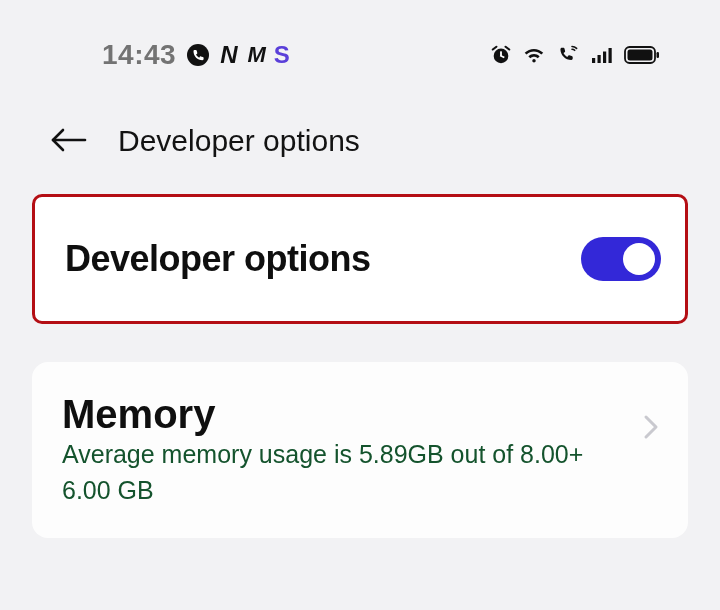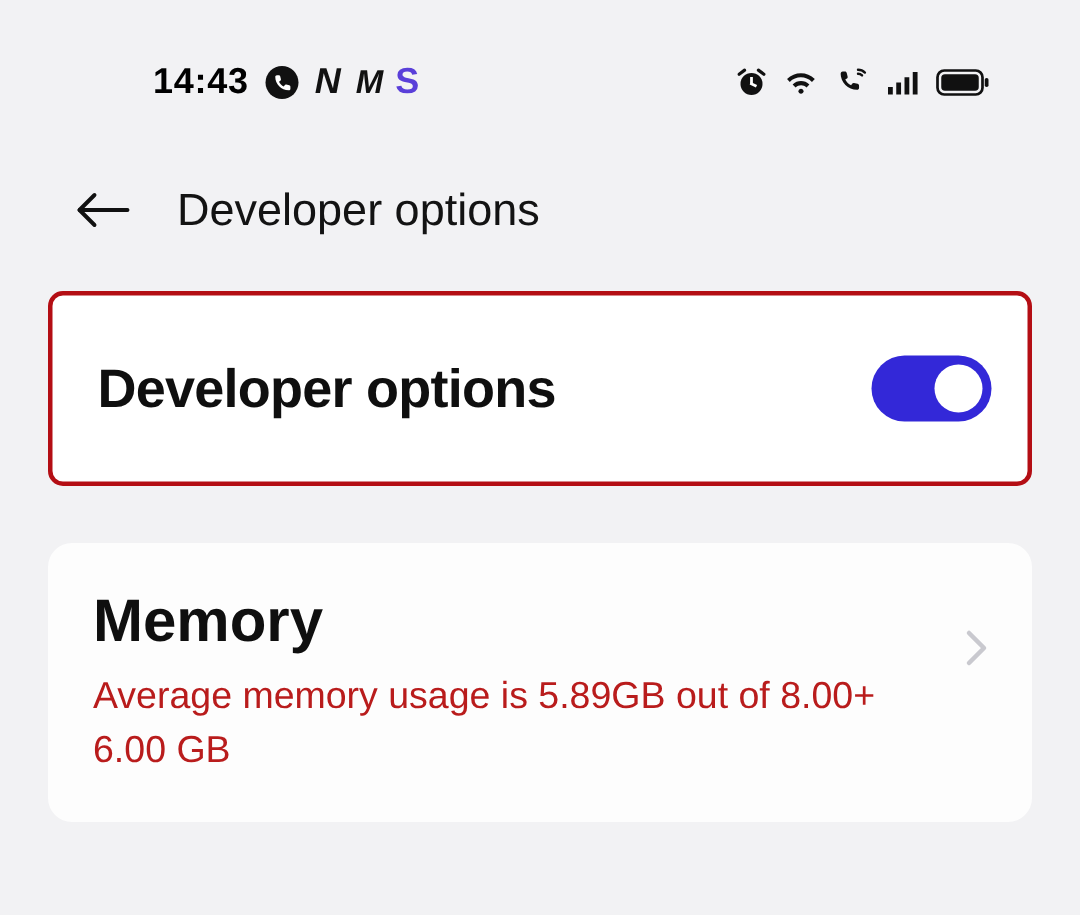--- a/index.html
+++ b/index.html
@@ -1,20 +1,20 @@
 <!DOCTYPE html>
 <html><head>
   <meta charset="utf-8">
   <style>
     * { box-sizing: border-box; margin: 0; padding: 0; }
     html, body { width: 720px; height: 610px; font-family: -apple-system, "Helvetica Neue", Arial, sans-serif; background: #f2f2f4; }
     
     .statusbar { display: flex; justify-content: space-between; align-items: center; padding: 28px 60px 0 102px; height: 82px; }
     .statusbar-left, .statusbar-right { display: flex; align-items: center; gap: 10px; }
-    .status-time { font-size: 24px; font-weight: 600; color: #000000; letter-spacing: 0.5px; text-align: right; }
+    .status-time { font-size: 28px; font-weight: 600; color: #737373; letter-spacing: 0.5px; text-align: right; }
     .sb-icon { display: inline-flex; align-items: center; justify-content: center; }
     .sb-icon svg { display: block; }
     .status-letter { font-size: 24px; font-weight: 800; font-style: italic; }
     .status-n { color: #111; }
     .status-m { font-size: 22px; font-weight: 900; color: #111; letter-spacing: -2px; }
     .status-s { color: #5a3fd9; font-style: normal; }
 
     
     .titlebar { display: flex; align-items: center; gap: 26px; padding: 36px 34px 30px 46px; }
     .back-btn { width: 46px; height: 46px; display: flex; align-items: center; justify-content: center; background: transparent; border: none; cursor: pointer; }
@@ -24,21 +24,21 @@
     .content { padding: 0 32px; }
 
     .card { background: #fdfdfd; border-radius: 16px; padding: 30px 28px 30px 30px; position: relative; }
     .card.highlighted { border: 3.5px solid #b40e14; border-radius: 10px; padding: 40px 24px 40px 30px; background: #ffffff; }
     .card + .card { margin-top: 38px; }
 
     .card-row { display: flex; align-items: center; justify-content: space-between; }
     .card-main { flex: 1; }
     .card-title { font-size: 40px; font-weight: 600; color: #0f0f0f; }
     .card-title.big { font-size: 36px; letter-spacing: -0.5px; }
-    .card-desc { font-size: 25px; color: #b91c1c; line-height: 1.42; margin-top: 10px; max-width: 540px; }
+    .card-desc { font-size: 25px; color: #14532d; line-height: 1.42; max-width: 540px; }
 
     
     .toggle { width: 80px; height: 44px; border-radius: 22px; position: relative; cursor: pointer; }
     .toggle.on { background: #3328d8; }
     .toggle .knob { position: absolute; width: 32px; height: 32px; border-radius: 50%; background: #ffffff; top: 6px; }
     .toggle.on .knob { right: 6px; }
 
     
     .chevron { color: #c9c9cf; margin-left: 12px; margin-top: -42px; }
   </style>

